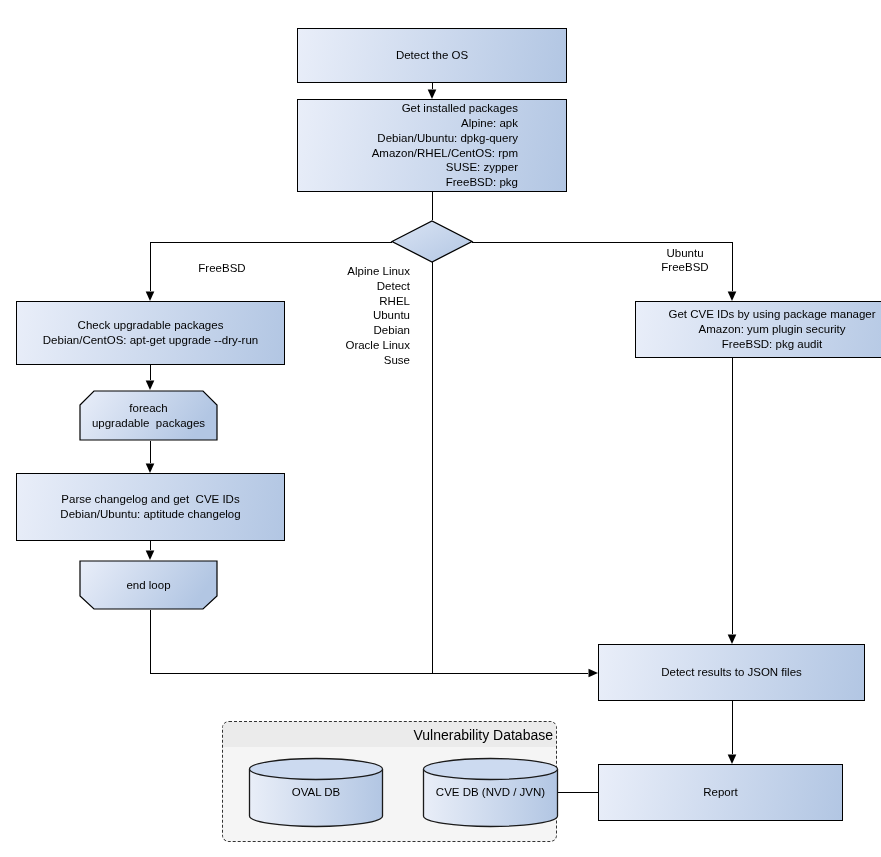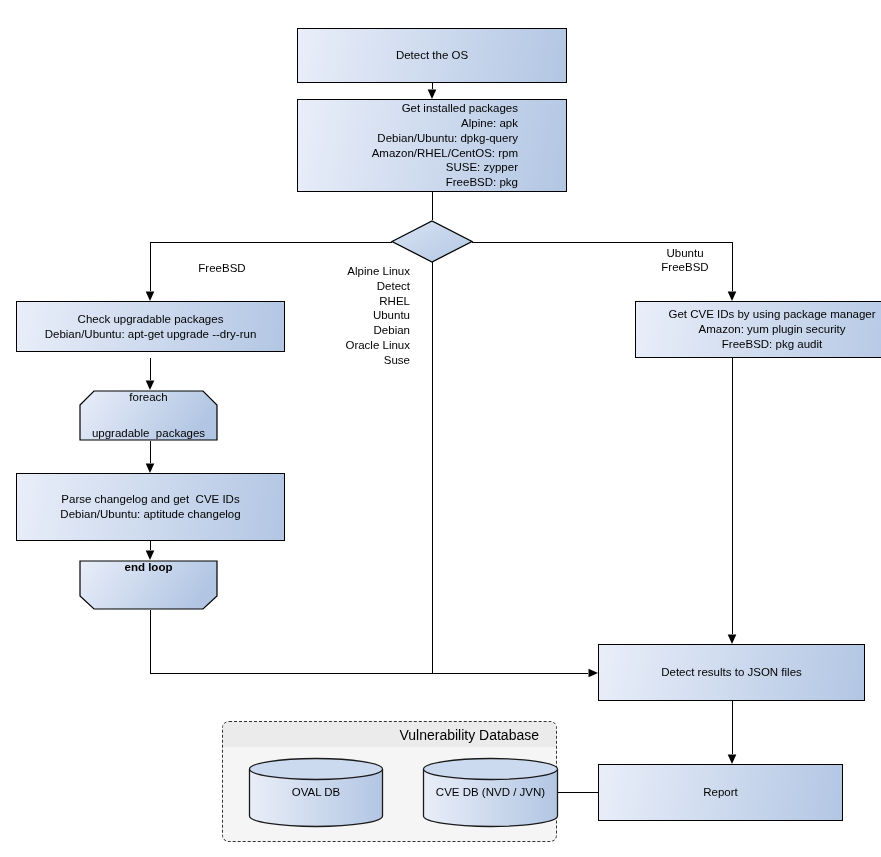--- a/index.html
+++ b/index.html
@@ -24,38 +24,38 @@
     background:linear-gradient(100deg,var(--node-light) 0%,var(--node-dark) 100%);
     display:flex;flex-direction:column;justify-content:center;
     font-size:11.5px;line-height:14.8px;
   }
   .node.center{align-items:center;text-align:center;}
   .node.right{align-items:flex-end;text-align:right;padding-right:48px;}
   .t-line{white-space:pre;}
   .shape{position:absolute;z-index:2;}
   .shape .shape-label{
     position:absolute;left:0;top:0;width:100%;height:100%;
-    display:flex;flex-direction:column;justify-content:space-between;align-items:center;
+    display:flex;flex-direction:column;justify-content:center;align-items:center;
     font-size:11.5px;line-height:14.8px;text-align:center;
   }
   .edge-label{
     position:absolute;z-index:3;font-size:11.5px;line-height:14.8px;
   }
   .os-list{text-align:right;}
   .lbl-center{text-align:center;line-height:13.5px;}
   .db-group{
     position:absolute;z-index:2;box-sizing:border-box;
     left:222px;top:721px;width:335px;height:121px;
     background:var(--db-bg);border:1px dashed #333;border-radius:7px;
   }
   .db-header{
     position:absolute;left:0;top:0;width:100%;height:25px;box-sizing:border-box;
     background:var(--db-header);border-radius:6px 6px 0 0;
     display:flex;align-items:center;justify-content:flex-end;
-    font-size:14px;padding-right:17px;
+    font-size:14px;padding-right:3px;
   }
   .cylinder{position:absolute;z-index:3;}
   .cylinder .cyl-label{
     position:absolute;left:0;top:29px;width:100%;
     text-align:center;font-size:11.5px;white-space:pre;
   }
 </style>
 </head>
 <body>
 
@@ -132,41 +132,41 @@
     <div class="t-line">Debian</div>
     <div class="t-line">Oracle Linux</div>
     <div class="t-line">Suse</div>
   </div>
 
   <div class="edge-label lbl-center" style="left:645px;top:247px;width:80px;">
     <div class="t-line">Ubuntu</div>
     <div class="t-line">FreeBSD</div>
   </div>
 
-  <div class="node center" style="left:16px;top:301px;width:269px;height:51px;text-align:right;">
+  <div class="node center" style="left:16px;top:301px;width:269px;height:64px;text-align:right;">
     <div class="t-line">Check upgradable packages</div>
-    <div class="t-line">Debian/Ubuntu: apt-get upgrade --dry-run</div>
+    <div class="t-line">Debian/CentOS: apt-get upgrade --dry-run</div>
   </div>
 
   <div class="shape" style="left:79px;top:390px;width:139px;height:51px;">
     <svg width="139" height="51" viewBox="0 0 139 51">
       <polygon points="1,15 15,1 124,1 138,15 138,50 1,50" fill="url(#gbox)" stroke="#000" stroke-width="1.2"></polygon>
     </svg>
     <div class="shape-label">
       <div class="t-line">foreach</div>
       <div class="t-line">upgradable  packages</div>
     </div>
   </div>
 
   <div class="node center" style="left:16px;top:473px;width:269px;height:68px;">
     <div class="t-line">Parse changelog and get  CVE IDs</div>
     <div class="t-line">Debian/Ubuntu: aptitude changelog</div>
   </div>
 
-  <div class="shape" style="left:79px;top:560px;width:139px;height:50px;font-weight:bold;">
+  <div class="shape" style="left:79px;top:560px;width:139px;height:50px;">
     <svg width="139" height="50" viewBox="0 0 139 50">
       <polygon points="1,1 138,1 138,36 124,49 15,49 1,36" fill="url(#gbox)" stroke="#000" stroke-width="1.2"></polygon>
     </svg>
     <div class="shape-label">
       <div class="t-line">end loop</div>
     </div>
   </div>
 
   <div class="node center" style="left:598px;top:301px;width:274px;height:57px;margin-left:37px;">
     <div class="t-line">Get CVE IDs by using package manager</div>

